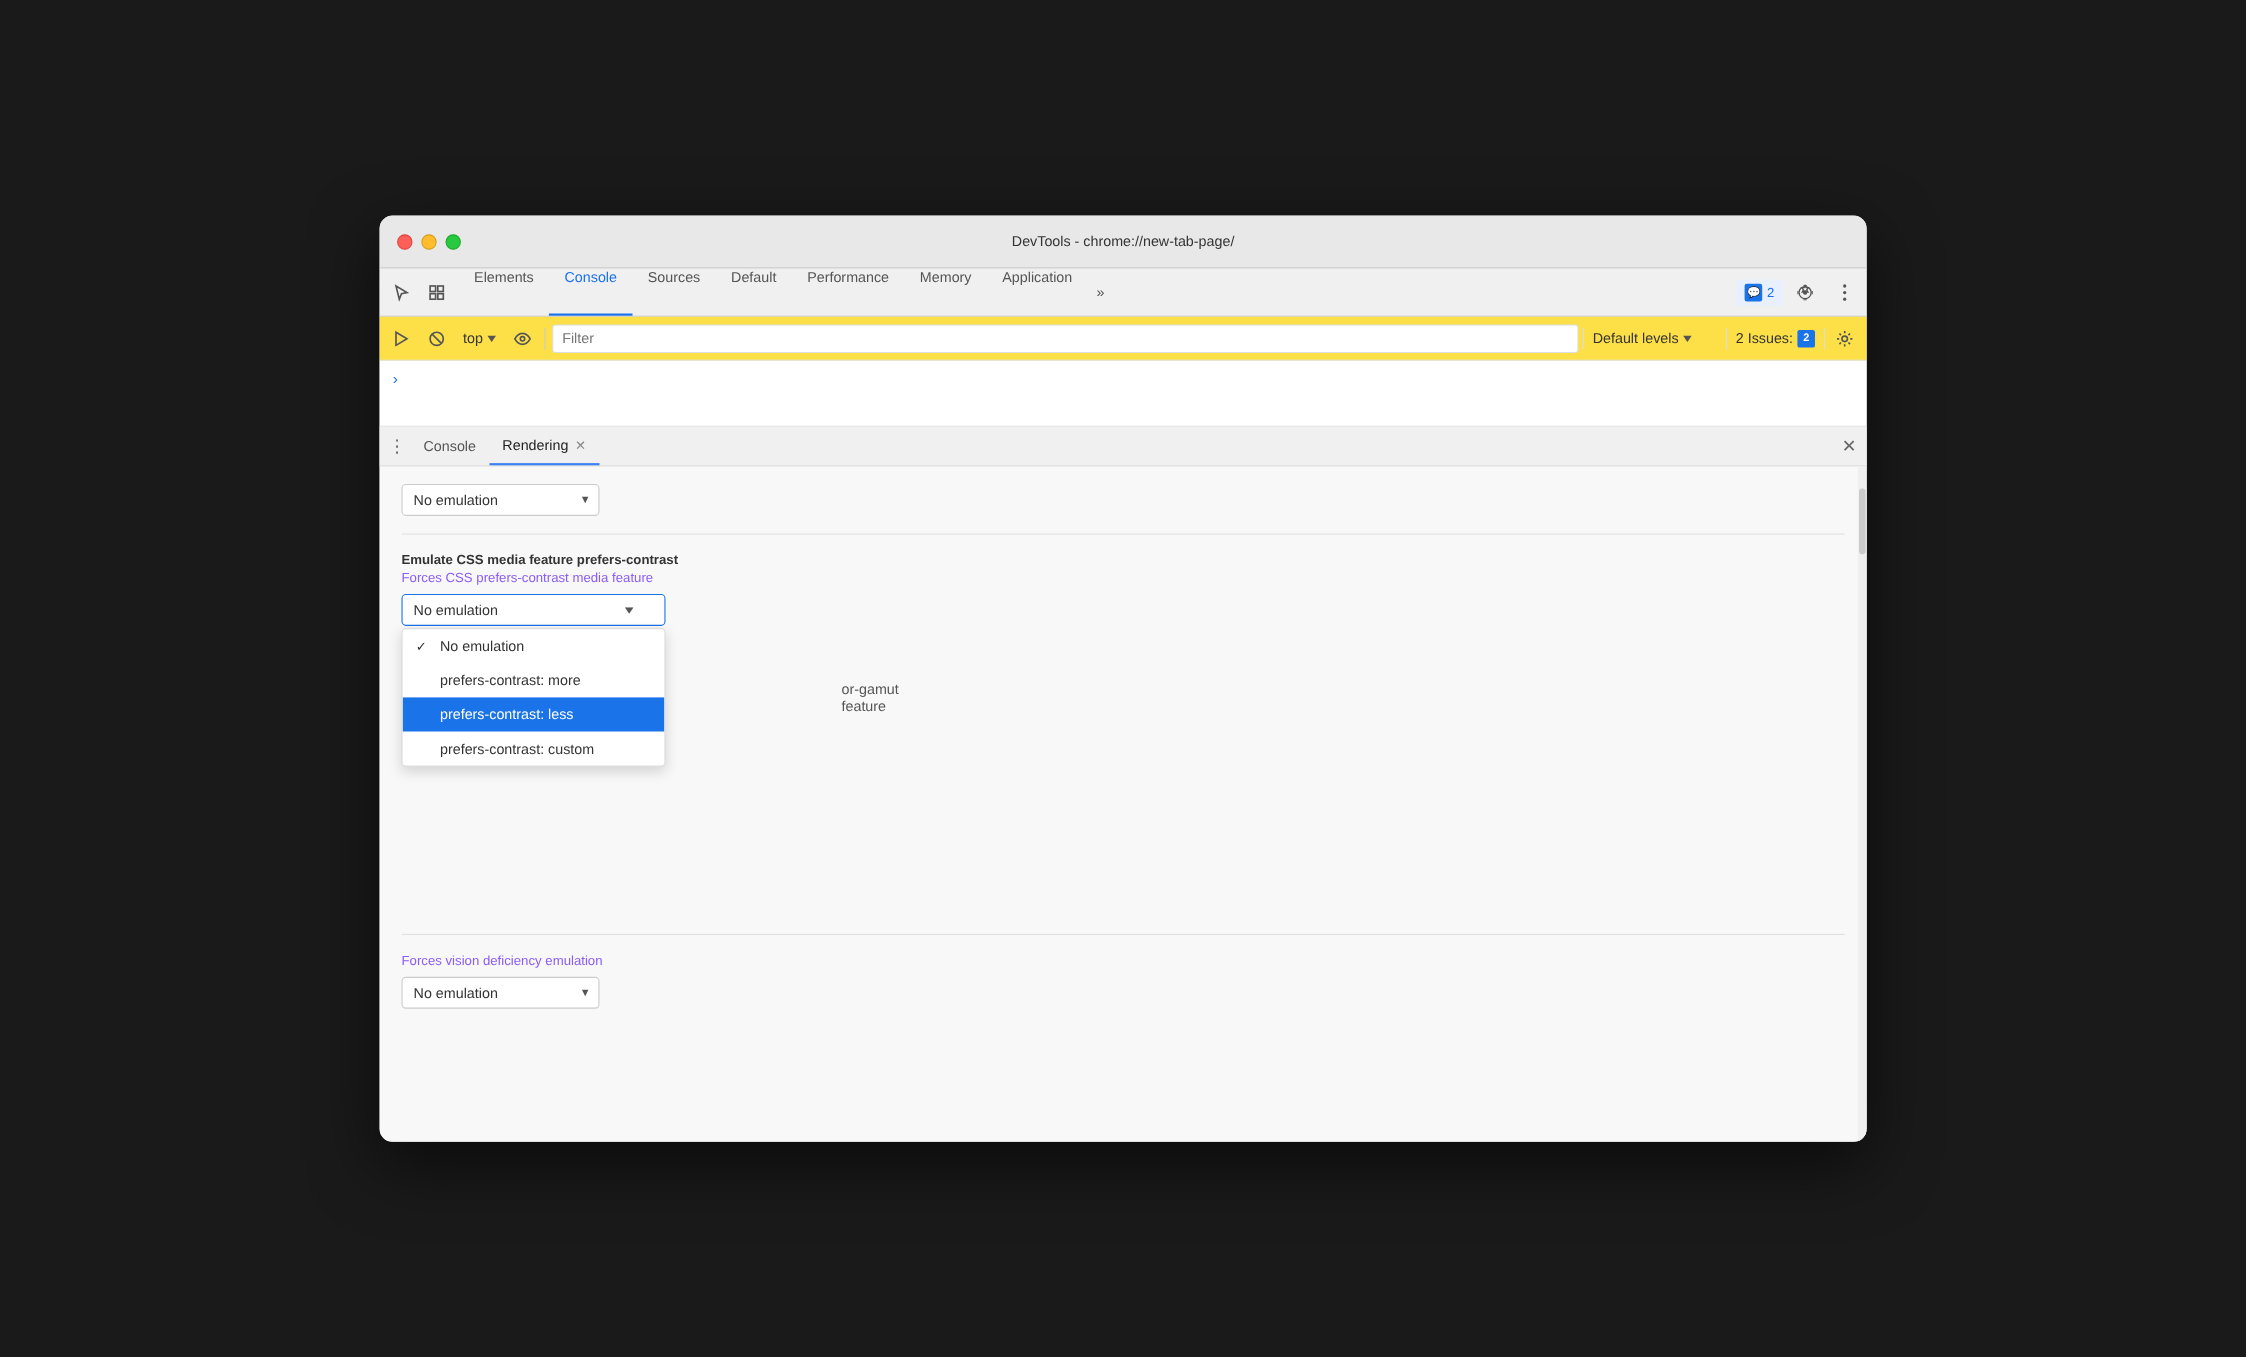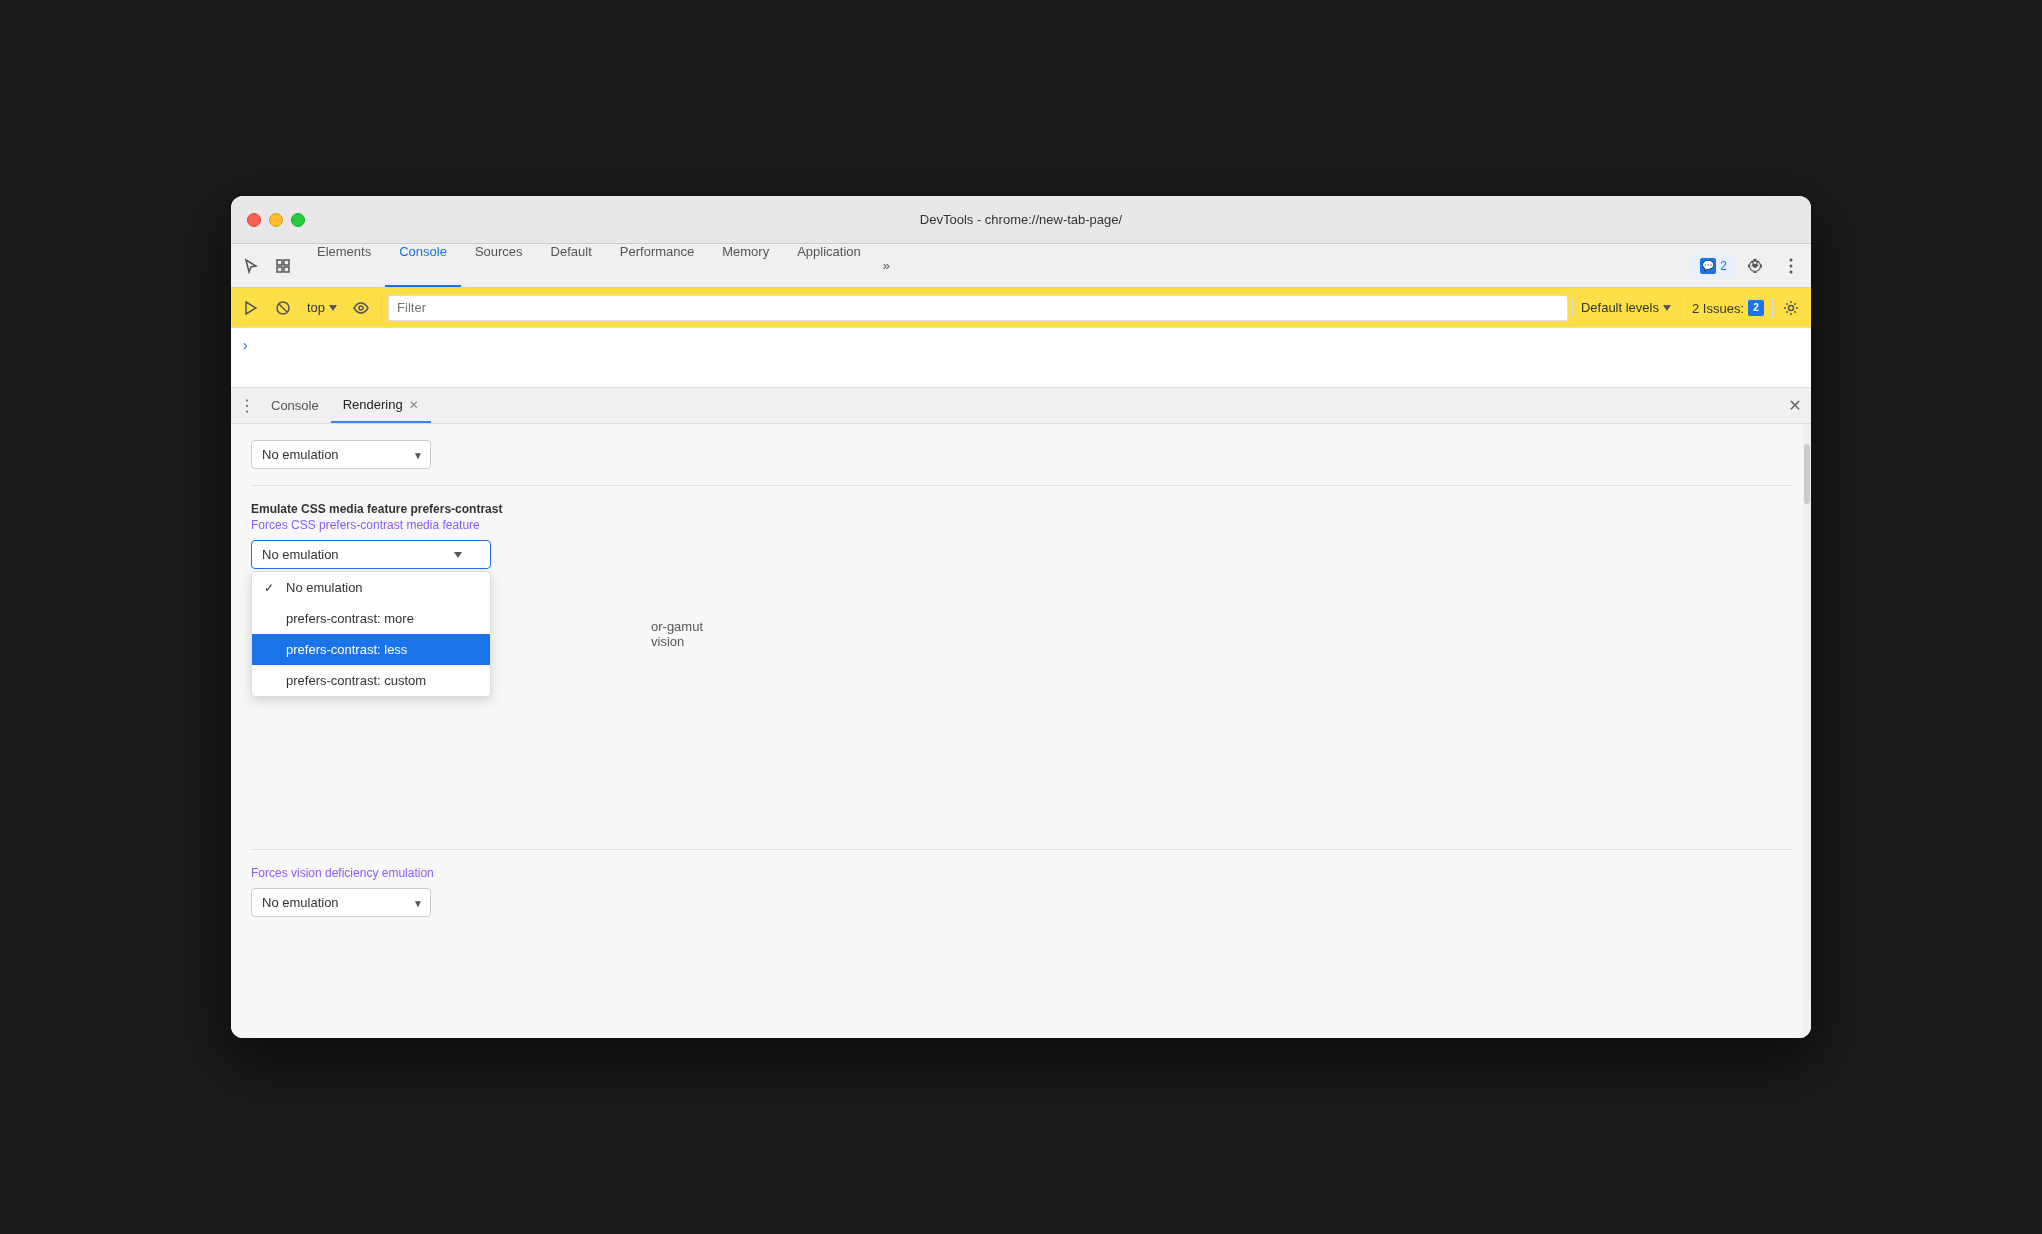--- a/index.html
+++ b/index.html
@@ -5,21 +5,21 @@
     * { box-sizing: border-box; margin: 0; padding: 0; }
     body {
       background: #1a1a1a;
       display: flex;
       justify-content: center;
       align-items: center;
       min-height: 100vh;
       font-family: -apple-system, 'Helvetica Neue', sans-serif;
     }
     .window {
-      width: 1580px;
+      width: 1352px;
       background: #f0f0f0;
       border-radius: 12px;
       box-shadow: 0 20px 60px rgba(0,0,0,0.6);
       overflow: hidden;
     }
     
     .title-bar {
       background: #e8e8e8;
       display: flex;
       align-items: center;
@@ -179,27 +179,28 @@
       align-items: center;
       gap: 4px;
       padding: 2px 8px;
       cursor: pointer;
       font-size: 13px;
       color: #333;
       border-left: 1px solid #ddd;
     }
     .issues-count {
       display: flex;
-      align-items: flex-end;
+      align-items: center;
       gap: 4px;
       padding: 2px 8px;
       font-size: 13px;
       color: #333;
       border-left: 1px solid #ddd;
       border-right: 1px solid #ddd;
+      margin-left: 19px;
     }
     
     .console-content {
       background: white;
       padding: 8px 12px;
       min-height: 60px;
       border-bottom: 1px solid #ddd;
     }
     .console-chevron {
       color: #1a73e8;
@@ -559,21 +560,21 @@
             <div class="dropdown-item">
               <span class="check-mark"> </span>
               <span>prefers-contrast: custom</span>
             </div>
           </div>
         </div>
       </div>
 
       <div style="position: absolute; left: 420px; top: 195px; font-size: 13px; color: #555;">
         <div>or-gamut</div>
-        <div>vision</div>
+        <div>feature</div>
       </div>
 
       <div style="margin-top: 280px;">
         <div class="section-separator"></div>
         <div class="section-desc">Forces vision deficiency emulation</div>
         <div style="margin-top: 8px;">
           <div class="select-wrapper">
             <select class="select-dropdown">
               <option>No emulation</option>
             </select>

